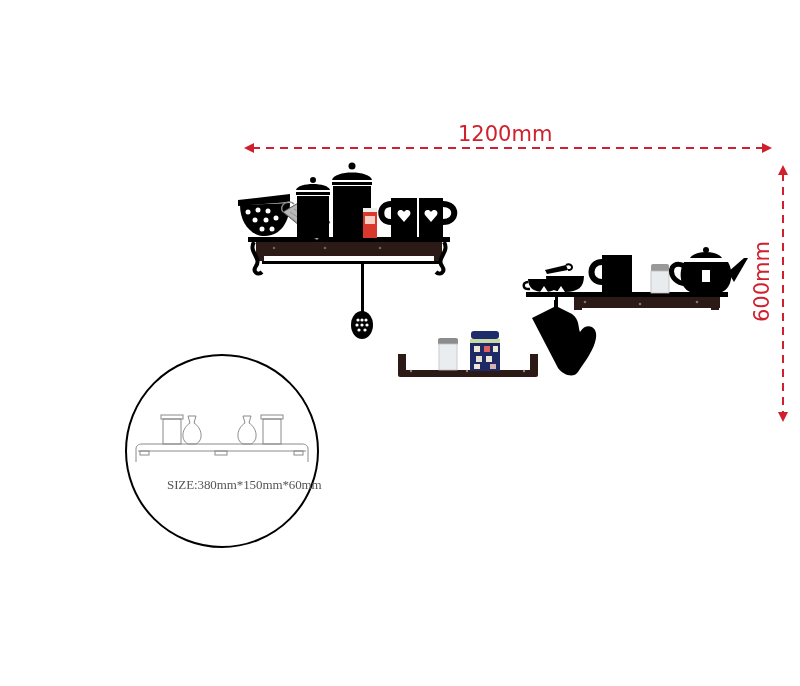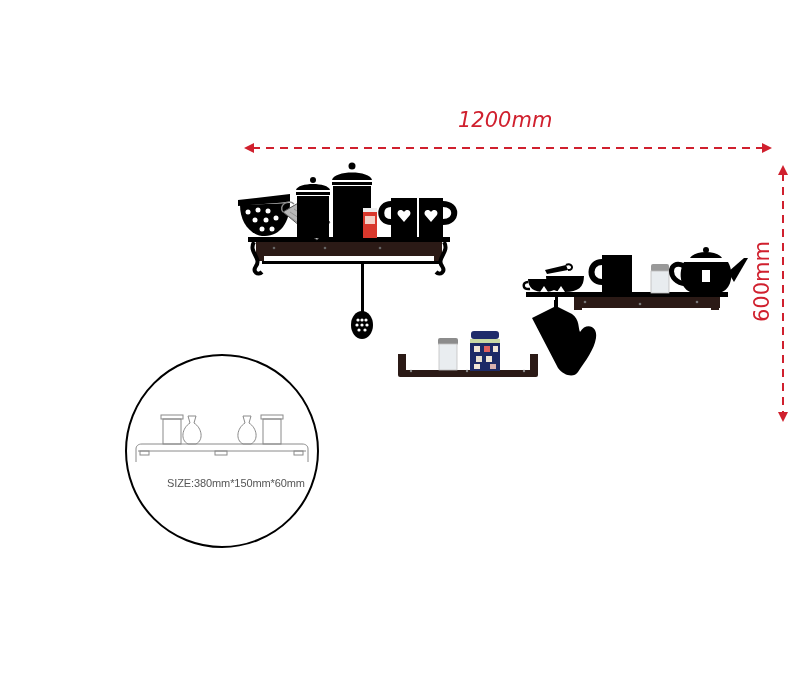--- a/index.html
+++ b/index.html
@@ -1,21 +1,21 @@
 <!DOCTYPE html>
 <html><head>
 <meta charset="utf-8">
 <style>
   html, body { margin: 0; padding: 0; background: #ffffff; }
   body { width: 800px; height: 686px; position: relative; overflow: hidden; font-family: "DejaVu Sans", sans-serif; }
   .abs { position: absolute; }
   .dim-label { color: #d0202e; font-family: "DejaVu Sans", sans-serif; font-size: 21px; line-height: 1; }
-  #width-label { left: 458px; top: 110px; font-style: italic; }
+  #width-label { left: 458px; top: 124px; }
   #height-label { left: 752px; top: 322px; transform: rotate(-90deg); transform-origin: left top; }
-  .size-text { font-family: Liberation Sans, sans-serif; font-size: 11px; color: #555; letter-spacing: -0.1px; }
+  .size-text { font-family: Liberation Serif, serif; font-size: 13px; color: #555; letter-spacing: -0.1px; }
   svg { position: absolute; left: 0; top: 0; }
 </style>
 </head>
 <body>
 
 <div id="width-label" class="abs dim-label">1200mm</div>
 <div id="height-label" class="abs dim-label">600mm</div>
 
 <svg width="800" height="686" viewBox="0 0 800 686">
 

